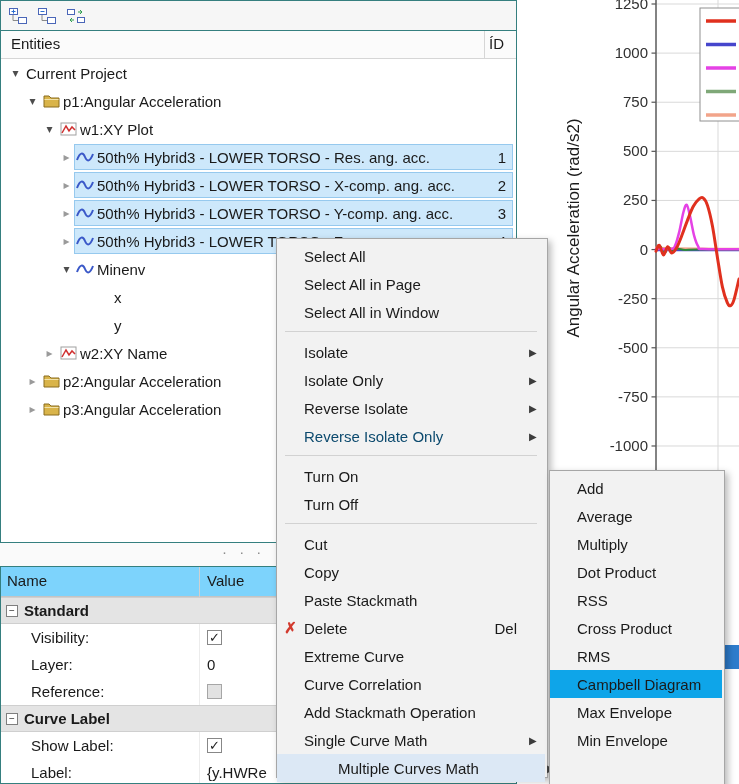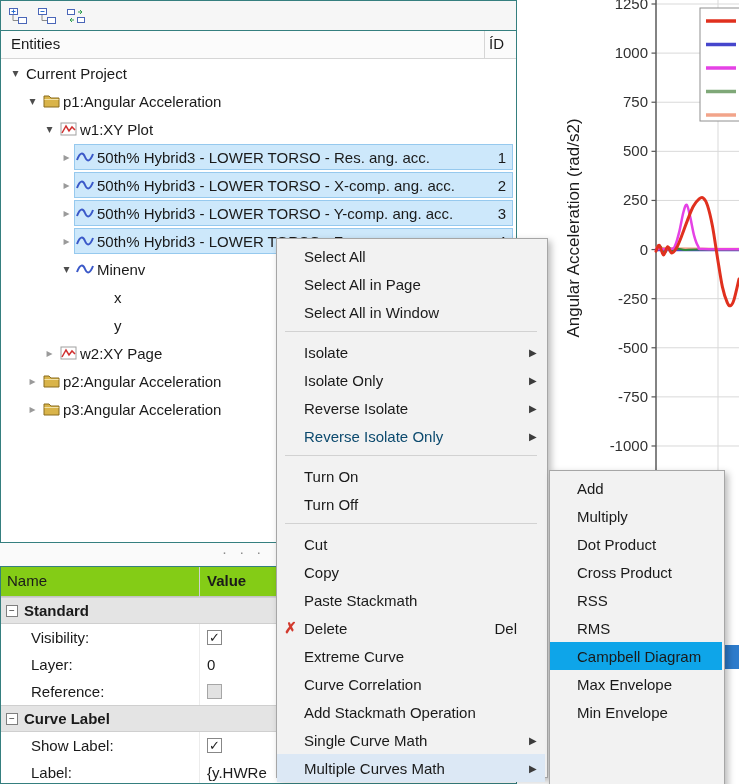--- a/index.html
+++ b/index.html
@@ -26,23 +26,23 @@
   .tlabel{z-index:1;padding-left:2px;}
   .tid{position:absolute;right:10px;z-index:1;}
   .row-hl{position:absolute;left:73px;right:3px;top:1px;bottom:1px;background:#cde8fb;border:1px solid #96c9ee;z-index:0;}
 
   
   #splitter{position:absolute;left:0;top:543px;width:517px;height:23px;background:#fafafa;z-index:2;}
   #splitter-dots{position:absolute;left:222px;top:0px;color:#8c8c8c;font-size:15px;letter-spacing:4px;}
 
   
   #props{position:absolute;left:0;top:566px;width:517px;height:218px;border:1px solid #357f7f;background:#fff;z-index:2;}
-  #props-header{position:relative;height:30px;background:#84cc16;border-bottom:1px solid #c4c4c4;}
+  #props-header{position:relative;height:30px;background:#7dd3fc;border-bottom:1px solid #c4c4c4;}
   .ph-name{position:absolute;left:6px;top:5px;}
-  .ph-value{position:absolute;left:206px;top:5px;font-weight:bold;}
+  .ph-value{position:absolute;left:206px;top:5px;}
   .ph-div{position:absolute;left:198px;top:0;width:1px;height:30px;background:#d0d0d0;}
   #props-vdiv{position:absolute;left:198px;top:30px;bottom:0;width:1px;background:#ececec;z-index:0;}
   #props-body{position:relative;z-index:1;}
   .prow{position:relative;display:flex;align-items:center;height:27px;padding-left:30px;background:transparent;}
   .prow.group{padding-left:5px;background:#e4e4e4;border-top:1px solid #cfcfcf;border-bottom:1px solid #cfcfcf;font-weight:bold;}
   .grp-exp{width:12px;height:12px;border:1px solid #7f7f7f;background:#fff;font-size:10px;line-height:10px;
            text-align:center;display:inline-block;margin-right:6px;font-weight:normal;color:#333;}
   .p-val{position:absolute;left:206px;display:flex;align-items:center;}
   .cb{width:15px;height:15px;border:1px solid #878787;background:#fff;display:inline-flex;
       align-items:center;justify-content:center;font-size:13px;color:#222;}
@@ -57,21 +57,21 @@
   .menu{background:#f2f2f2;border:1px solid #a6a6a6;box-shadow:3px 3px 7px rgba(0,0,0,.28);padding:3px 2px 0 0;position:absolute;}
   #context-menu{left:276px;top:238px;width:272px;height:540px;z-index:20;}
   #submenu{left:549px;top:470px;width:176px;height:370px;z-index:21;}
   .menu-item{display:flex;align-items:center;height:28px;position:relative;cursor:default;}
   .mi-gutter{width:27px;flex:0 0 27px;text-align:center;}
   .del-x{color:#d23a2e;font-weight:bold;font-size:15px;}
   .mi-label{white-space:nowrap;}
   .mi-spring{flex:1;}
   .mi-shortcut{padding-right:12px;}
   .mi-arrow{flex:0 0 16px;font-size:10px;color:#3c3c3c;text-align:left;padding-top:1px;}
-  .menu-item.hl{background:#dce8f5;}
+  .menu-item.hl{background:#dce8f5;gap:34px;}
   .menu-item.hl2{background:#0ea5e9;}
   .menu-item.dis .mi-label{color:#0c4a6e;}
   .menu-sep{height:12px;position:relative;}
   .menu-sep::after{content:"";position:absolute;left:8px;right:8px;top:5px;border-top:1px solid #d2d2d2;}
 </style>
 </head>
 <body>
 
 <div id="app">
 
@@ -197,21 +197,21 @@
           <span class="tlabel">y</span>
         </div>
         <div class="tree-row" style="padding-left: 40px;">
           <span class="arrow closed">▸</span>
           <span class="ticon">
             <svg width="17" height="14" viewBox="0 0 17 14">
               <rect x="1" y="1" width="15" height="12" fill="#fff" stroke="#a0a0a0"></rect>
               <path d="M2 11 L6 4 L9 9 L12 5 L15 8" fill="none" stroke="#d03030" stroke-width="1.5"></path>
             </svg>
           </span>
-          <span class="tlabel">w2:XY Page</span>
+          <span class="tlabel">w2:XY Name</span>
         </div>
         <div class="tree-row" style="padding-left: 23px;">
           <span class="arrow closed">▸</span>
           <span class="ticon">
             <svg width="17" height="14" viewBox="0 0 17 14">
               <path d="M1 2h5l2 2h8v9H1z" fill="#d9b44a" stroke="#8a6d1f"></path>
               <path d="M1.5 5.5h14" stroke="#f1e2ab"></path>
             </svg>
           </span>
           <span class="tlabel">p2:Angular Acceleration</span>
@@ -442,44 +442,50 @@
     </div>
   <div id="submenu" class="menu">
       <div class="menu-item">
         <span class="mi-gutter"></span>
         <span class="mi-label">Add</span>
         <span class="mi-spring"></span>
         <span class="mi-arrow"></span>
       </div>
       <div class="menu-item">
         <span class="mi-gutter"></span>
+        <span class="mi-label">Average</span>
+        <span class="mi-spring"></span>
+        <span class="mi-arrow"></span>
+      </div>
+      <div class="menu-item">
+        <span class="mi-gutter"></span>
         <span class="mi-label">Multiply</span>
         <span class="mi-spring"></span>
         <span class="mi-arrow"></span>
       </div>
       <div class="menu-item">
         <span class="mi-gutter"></span>
         <span class="mi-label">Dot Product</span>
         <span class="mi-spring"></span>
         <span class="mi-arrow"></span>
       </div>
       <div class="menu-item">
         <span class="mi-gutter"></span>
+        <span class="mi-label">RSS</span>
+        <span class="mi-spring"></span>
+        <span class="mi-arrow"></span>
+      </div>
+      <div class="menu-item">
+        <span class="mi-gutter"></span>
         <span class="mi-label">Cross Product</span>
         <span class="mi-spring"></span>
         <span class="mi-arrow"></span>
       </div>
       <div class="menu-item">
         <span class="mi-gutter"></span>
-        <span class="mi-label">RSS</span>
-        <span class="mi-spring"></span>
-        <span class="mi-arrow"></span>
-      </div>
-      <div class="menu-item">
-        <span class="mi-gutter"></span>
         <span class="mi-label">RMS</span>
         <span class="mi-spring"></span>
         <span class="mi-arrow"></span>
       </div>
       <div class="menu-item hl2">
         <span class="mi-gutter"></span>
         <span class="mi-label">Campbell Diagram</span>
         <span class="mi-spring"></span>
         <span class="mi-arrow"></span>
       </div>

